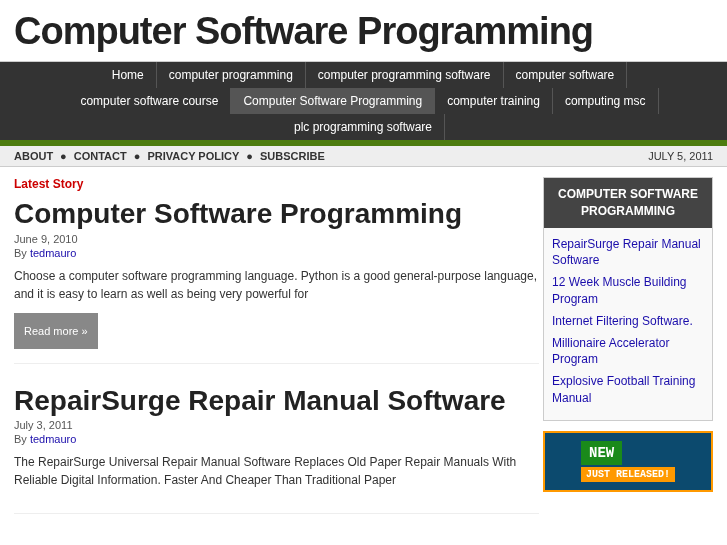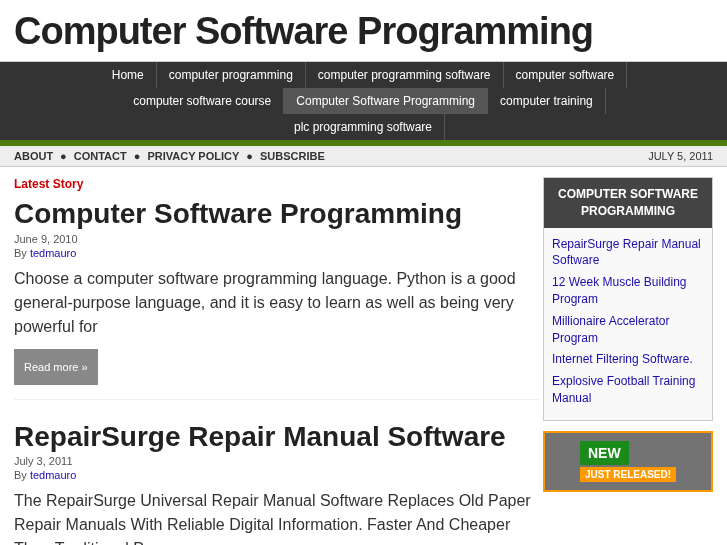--- a/index.html
+++ b/index.html
@@ -29,30 +29,30 @@
 
     
     .latest-story-label { color: #cc0000; font-size: 12px; font-weight: bold; margin-bottom: 6px; }
 
     
     .article { margin-bottom: 20px; border-bottom: 1px solid #eee; padding-bottom: 14px; }
     .article h2 { font-size: 28px; font-weight: bold; color: #222; line-height: 1.2; margin-bottom: 2px; }
     .article .article-date { font-size: 11px; color: #555; margin-bottom: 2px; }
     .article .article-author { font-size: 11px; color: #555; margin-bottom: 8px; }
     .article .article-author a { color: #1a0dab; text-decoration: none; margin-top: 13px; }
-    .article .article-excerpt { font-size: 16px; color: #333; line-height: 1.5; margin-bottom: 10px; }
+    .article .article-excerpt { font-size: 12px; color: #333; line-height: 1.5; margin-bottom: 10px; }
     .read-more-btn { background: #888; color: #fff; font-size: 11px; padding: 12px 10px; border: none; cursor: pointer; display: inline-block; }
 
     
     .sidebar-box { border: 1px solid #ccc; background: #f9f9f9; margin-bottom: 10px; }
     .sidebar-box .sidebar-title { background: #444; color: #fff; text-align: center; font-size: 12px; font-weight: bold; padding: 8px 6px; line-height: 1.4; }
     .sidebar-box .sidebar-links { padding: 8px; }
     .sidebar-box .sidebar-links a { display: block; color: #1a0dab; text-decoration: none; font-size: 12px; margin-bottom: 5px; line-height: 1.4; }
 
-    .sidebar-promo { border: 2px solid #f90; background: #737373; padding: 8px; display: flex; align-items: center; justify-content: center; min-height: 60px; }
+    .sidebar-promo { border: 2px solid #f90; background: #0c4a6e; padding: 8px; display: flex; align-items: center; justify-content: center; min-height: 60px; font-family: Liberation Mono, monospace; }
     .new-badge { background: #1a8a1a; color: #fff; font-size: 14px; font-weight: bold; padding: 4px 8px; display: inline-block; }
     .just-released { background: #f90; color: #fff; font-size: 10px; font-weight: bold; padding: 2px 5px; display: inline-block; }
     .promo-inner { display: flex; flex-direction: column; align-items: flex-start; gap: 2px; }
   </style>
 </head>
 <body>
 
 <header id="site-header">
   <h1 id="site-title">Computer Software Programming</h1>
 </header>
@@ -61,20 +61,21 @@
   <div class="nav-row" id="nav-row-1">
       <div class="nav-item">Home</div>
       <div class="nav-item">computer programming</div>
       <div class="nav-item">computer programming software</div>
       <div class="nav-item">computer software</div>
     </div>
   <div class="nav-row" id="nav-row-2">
       <div class="nav-item">computer software course</div>
       <div class="nav-item active">Computer Software Programming</div>
       <div class="nav-item">computer training</div>
+      <div class="nav-item">computing msc</div>
     </div>
   <div class="nav-row" id="nav-row-3">
       <div class="nav-item">plc programming software</div>
     </div>
 </nav>
 
 <div id="secondary-nav">
   <div class="links" id="secondary-links">
       <a href="#">ABOUT</a>
       <span class="dot">●</span>
@@ -99,22 +100,22 @@
           <p class="article-excerpt">The RepairSurge Universal Repair Manual Software Replaces Old Paper Repair Manuals With Reliable Digital Information. Faster And Cheaper Than Traditional Paper</p>
         </div>
       </div>
   </div>
   <div id="sidebar">
     <div class="sidebar-box">
       <div class="sidebar-title">COMPUTER SOFTWARE PROGRAMMING</div>
       <div class="sidebar-links" id="sidebar-links">
           <a href="#">RepairSurge Repair Manual Software</a>
           <a href="#">12 Week Muscle Building Program</a>
+          <a href="#">Internet Filtering Software.</a>
           <a href="#">Millionaire Accelerator Program</a>
-          <a href="#">Internet Filtering Software.</a>
           <a href="#">Explosive Football Training Manual</a>
         </div>
     </div>
     <div class="sidebar-promo">
       <div class="promo-inner">
         <span class="new-badge">NEW</span>
         <span class="just-released">JUST RELEASED!</span>
       </div>
     </div>
   </div>

